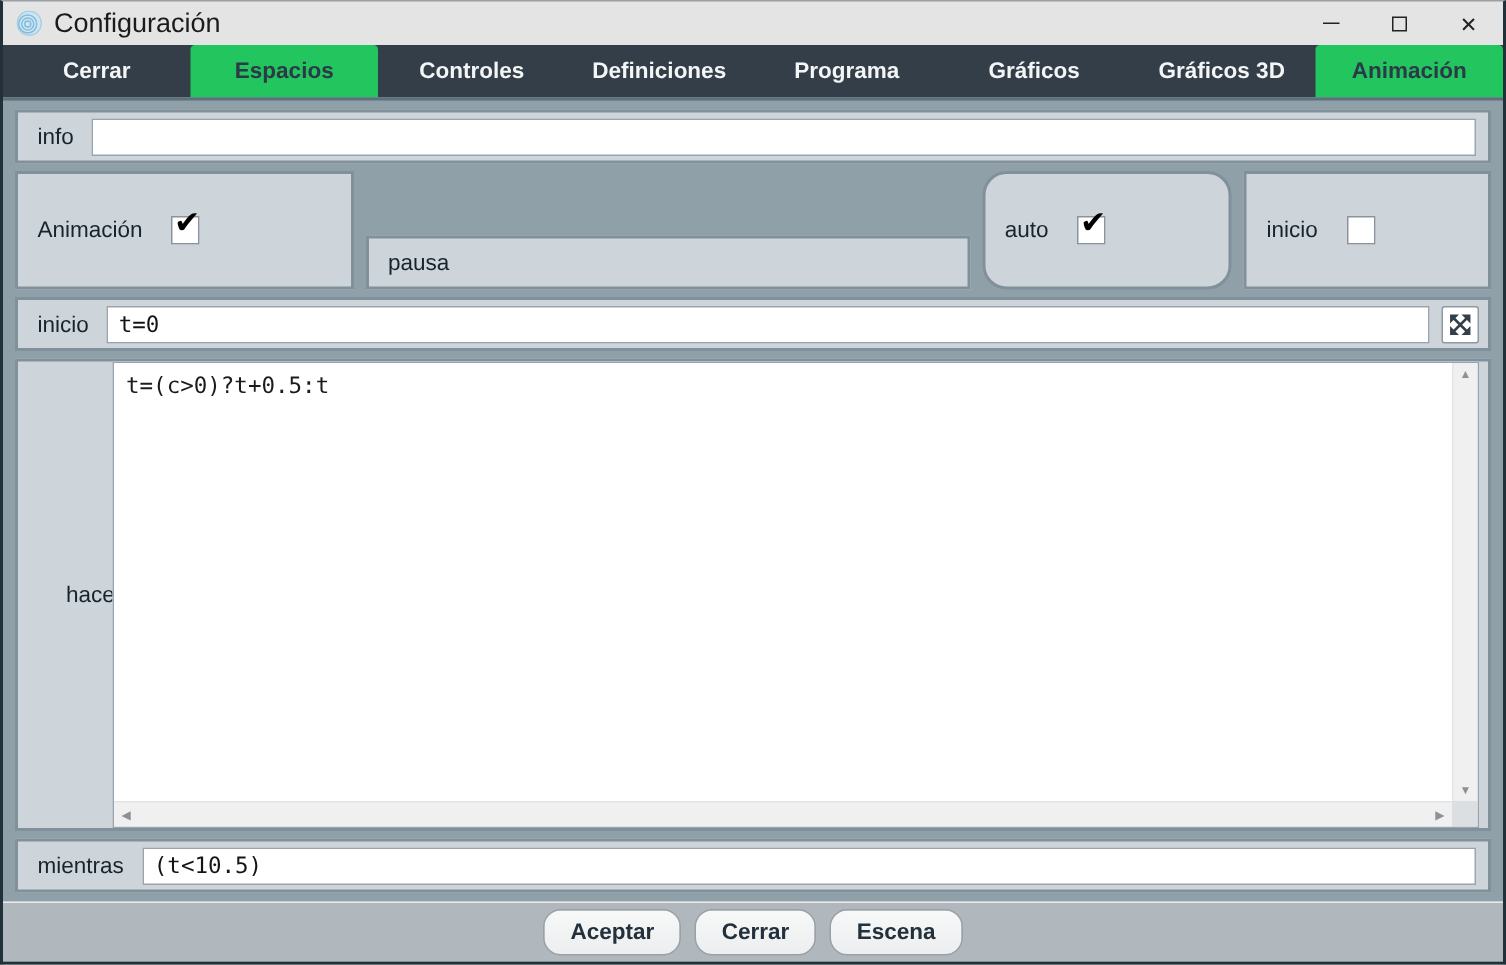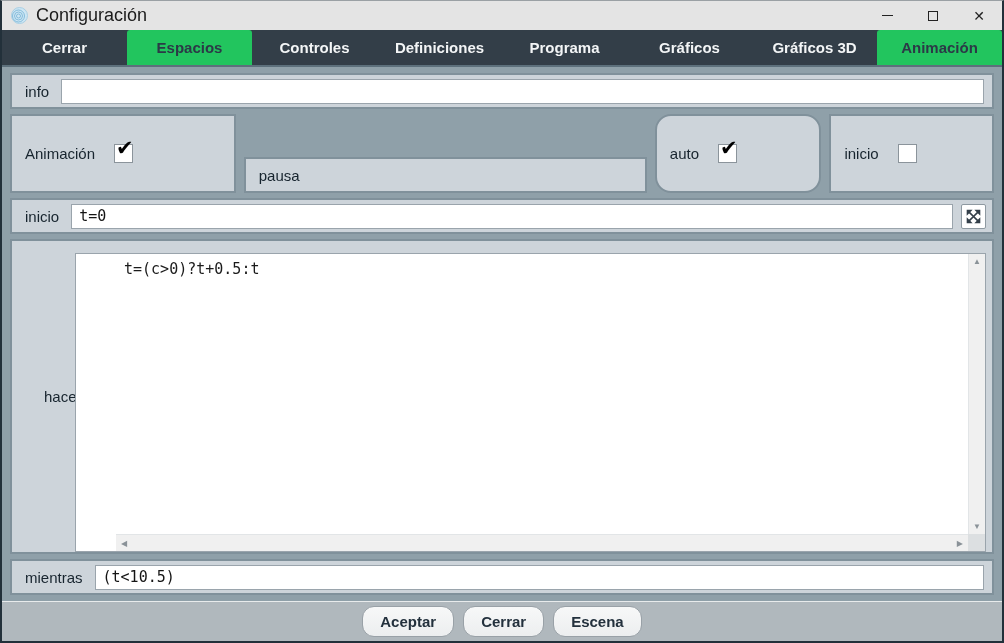--- a/index.html
+++ b/index.html
@@ -65,23 +65,23 @@
   .checkbox.checked .checkmark{display:block;}
   .expand-btn{
     width:25px;height:25px;background:#fff;border:1px solid #8e99a1;
     border-radius:2px;display:flex;align-items:center;justify-content:center;
     margin:0 6px 0 0;cursor:pointer;flex:0 0 25px;padding:0;
   }
   
   .row.hacer-row{flex:1;align-items:stretch;min-height:0;}
   .hacer-row .lbl{width:63px;flex:0 0 63px;align-self:center;padding-right:0;padding-left:32px;}
   .editor{
-    flex:1;margin:12px 6px 0 0;align-self:stretch;
+    flex:1;margin:0 6px 0 0;align-self:stretch;
     display:grid;grid-template-columns:1fr 17px;grid-template-rows:1fr 17px;
-    background:#fff;border:1px solid #9aa4ac;min-width:0;min-height:0;padding-left:40px;
+    background:#fff;border:1px solid #9aa4ac;min-width:0;min-height:0;
   }
   .editor textarea{
     grid-column:1;grid-row:1;border:none;resize:none;outline:none;
     font-family:"DejaVu Sans Mono",monospace;font-size:15px;color:#1b1b1b;
     padding:5px 8px;line-height:1.35;overflow:hidden;background:#fff;
     width:100%;height:100%;
   }
   .vscroll{
     grid-column:2;grid-row:1;background:#f0f0f0;border-left:1px solid #e2e5e7;
     display:flex;flex-direction:column;justify-content:space-between;align-items:center;

